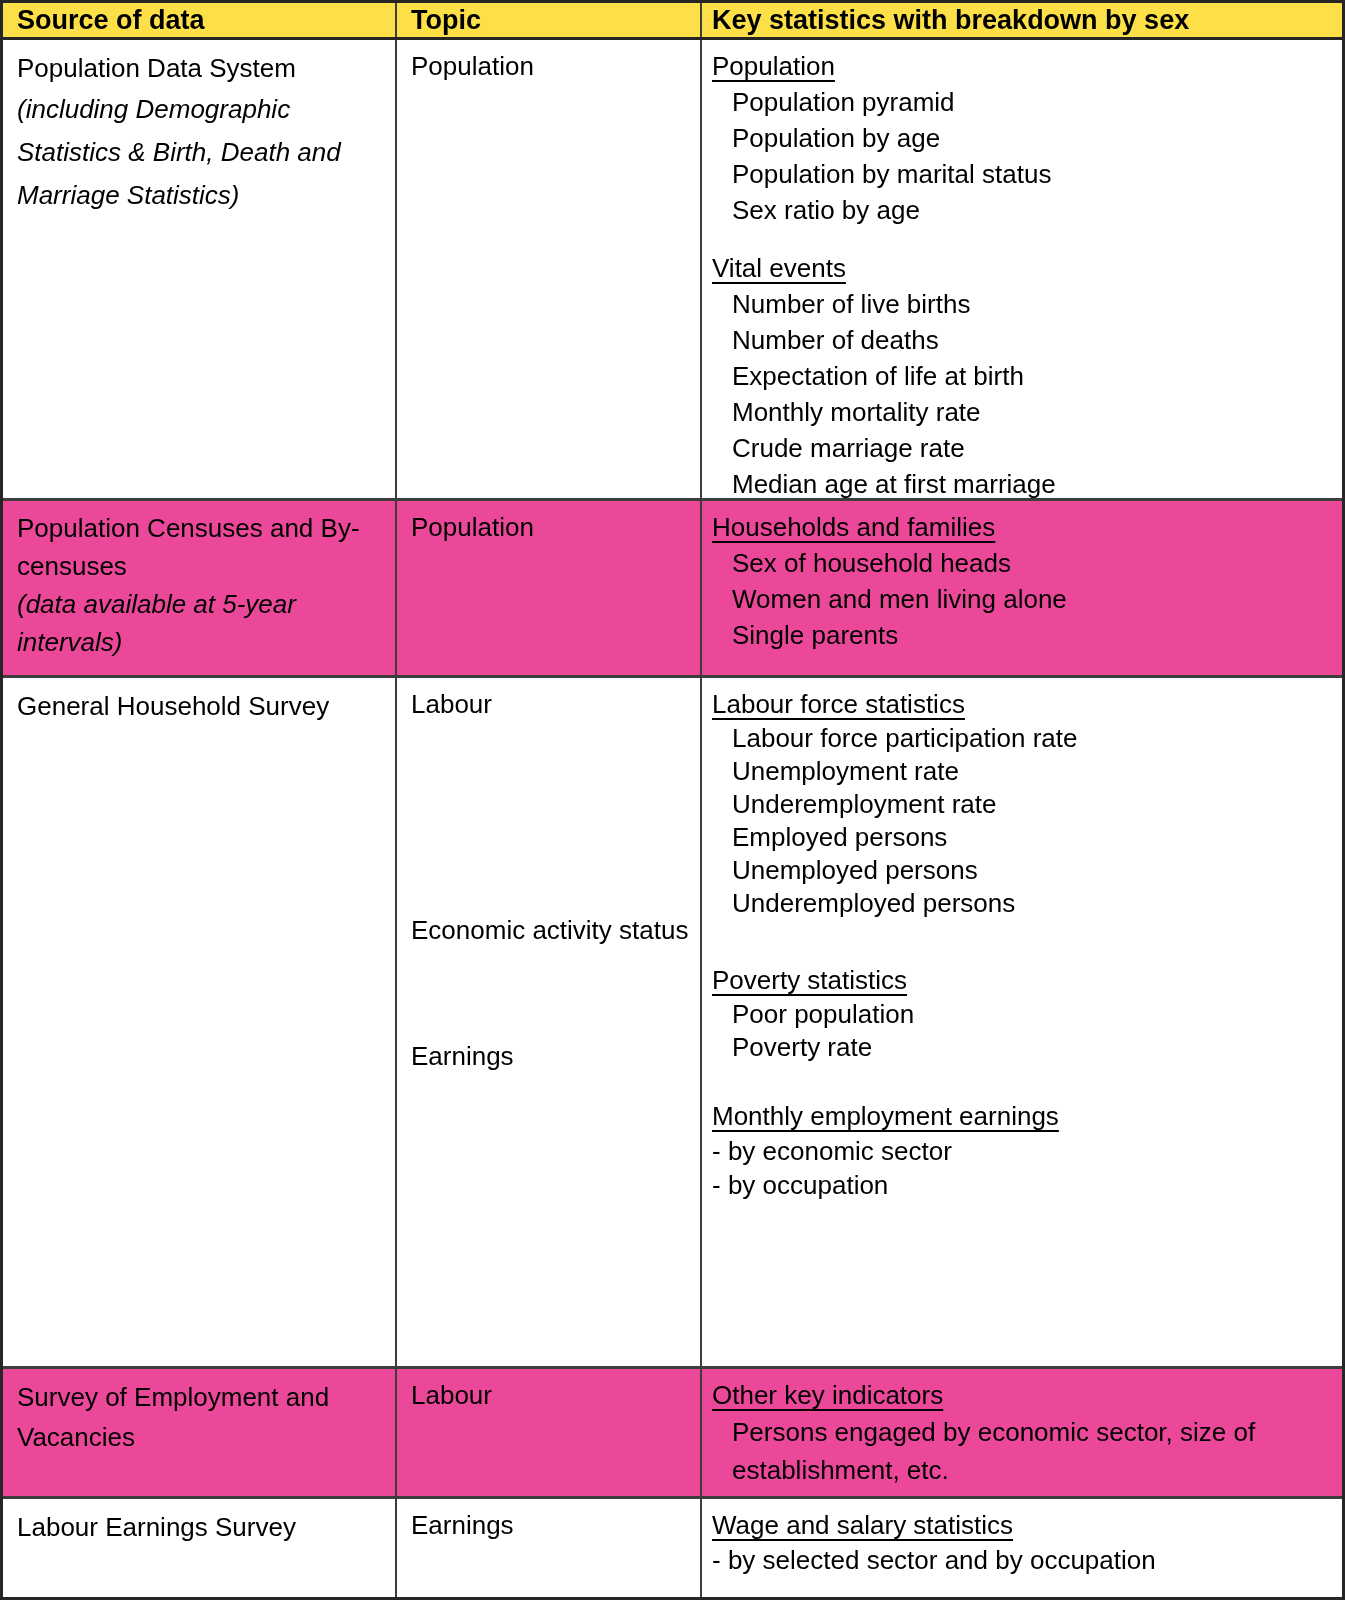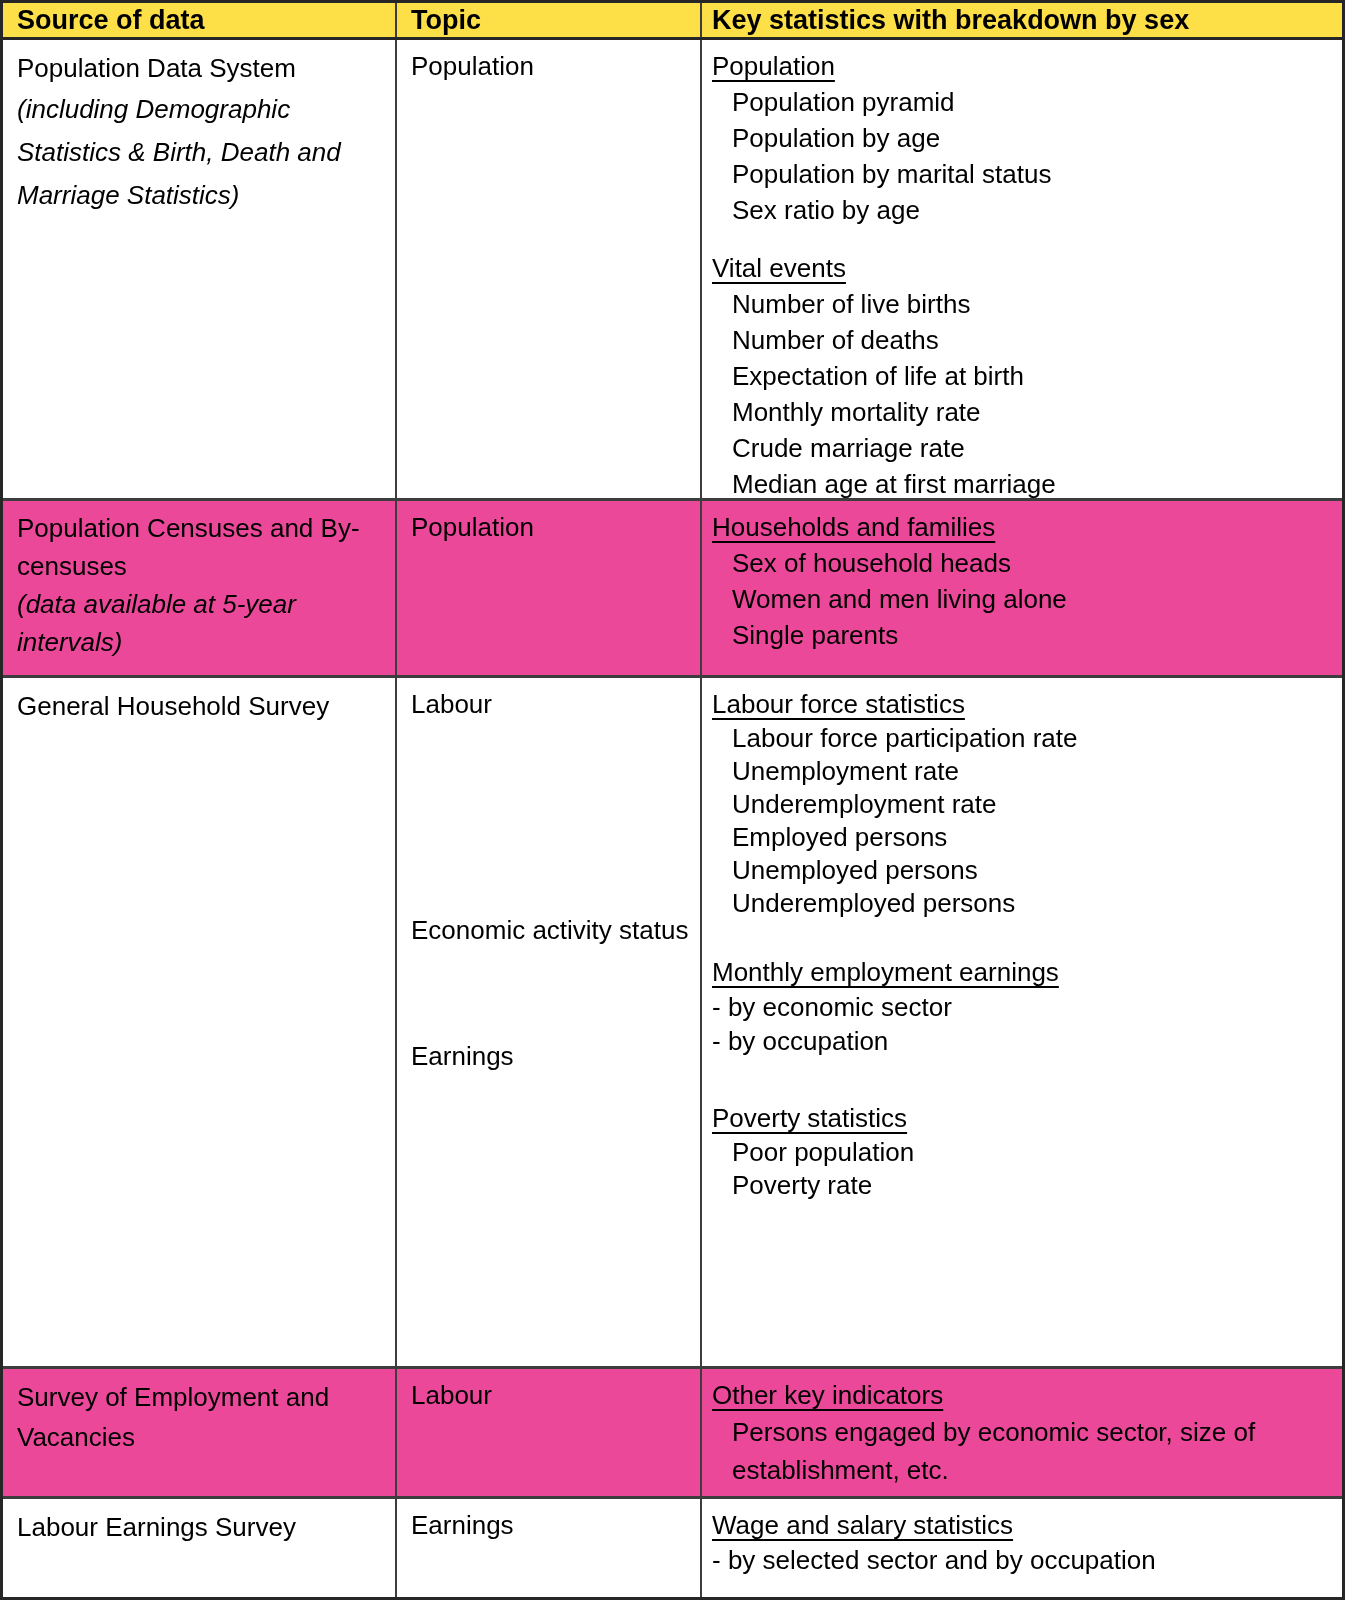--- a/index.html
+++ b/index.html
@@ -148,30 +148,30 @@
     <div class="cell col3">
       <div class="section">
         <div class="sec-heading">Labour force statistics</div>
         <div class="item">Labour force participation rate</div>
         <div class="item">Unemployment rate</div>
         <div class="item">Underemployment rate</div>
         <div class="item">Employed persons</div>
         <div class="item">Unemployed persons</div>
         <div class="item">Underemployed persons</div>
       </div>
+      <div class="section sec-poverty">
+        <div class="sec-heading">Poverty statistics</div>
+        <div class="item">Poor population</div>
+        <div class="item">Poverty rate</div>
+      </div>
       <div class="section sec-monthly">
         <div class="sec-heading">Monthly employment earnings</div>
         <div class="dash-item">- by economic sector</div>
         <div class="dash-item">- by occupation</div>
       </div>
-      <div class="section sec-poverty">
-        <div class="sec-heading">Poverty statistics</div>
-        <div class="item">Poor population</div>
-        <div class="item">Poverty rate</div>
-      </div>
     </div>
   </div>
 
   <div class="trow row-4 shaded">
     <div class="cell col1">
       <div class="source-name">Survey of Employment and Vacancies</div>
     </div>
     <div class="cell col2">
       <div class="topic-label">Labour</div>
     </div>

